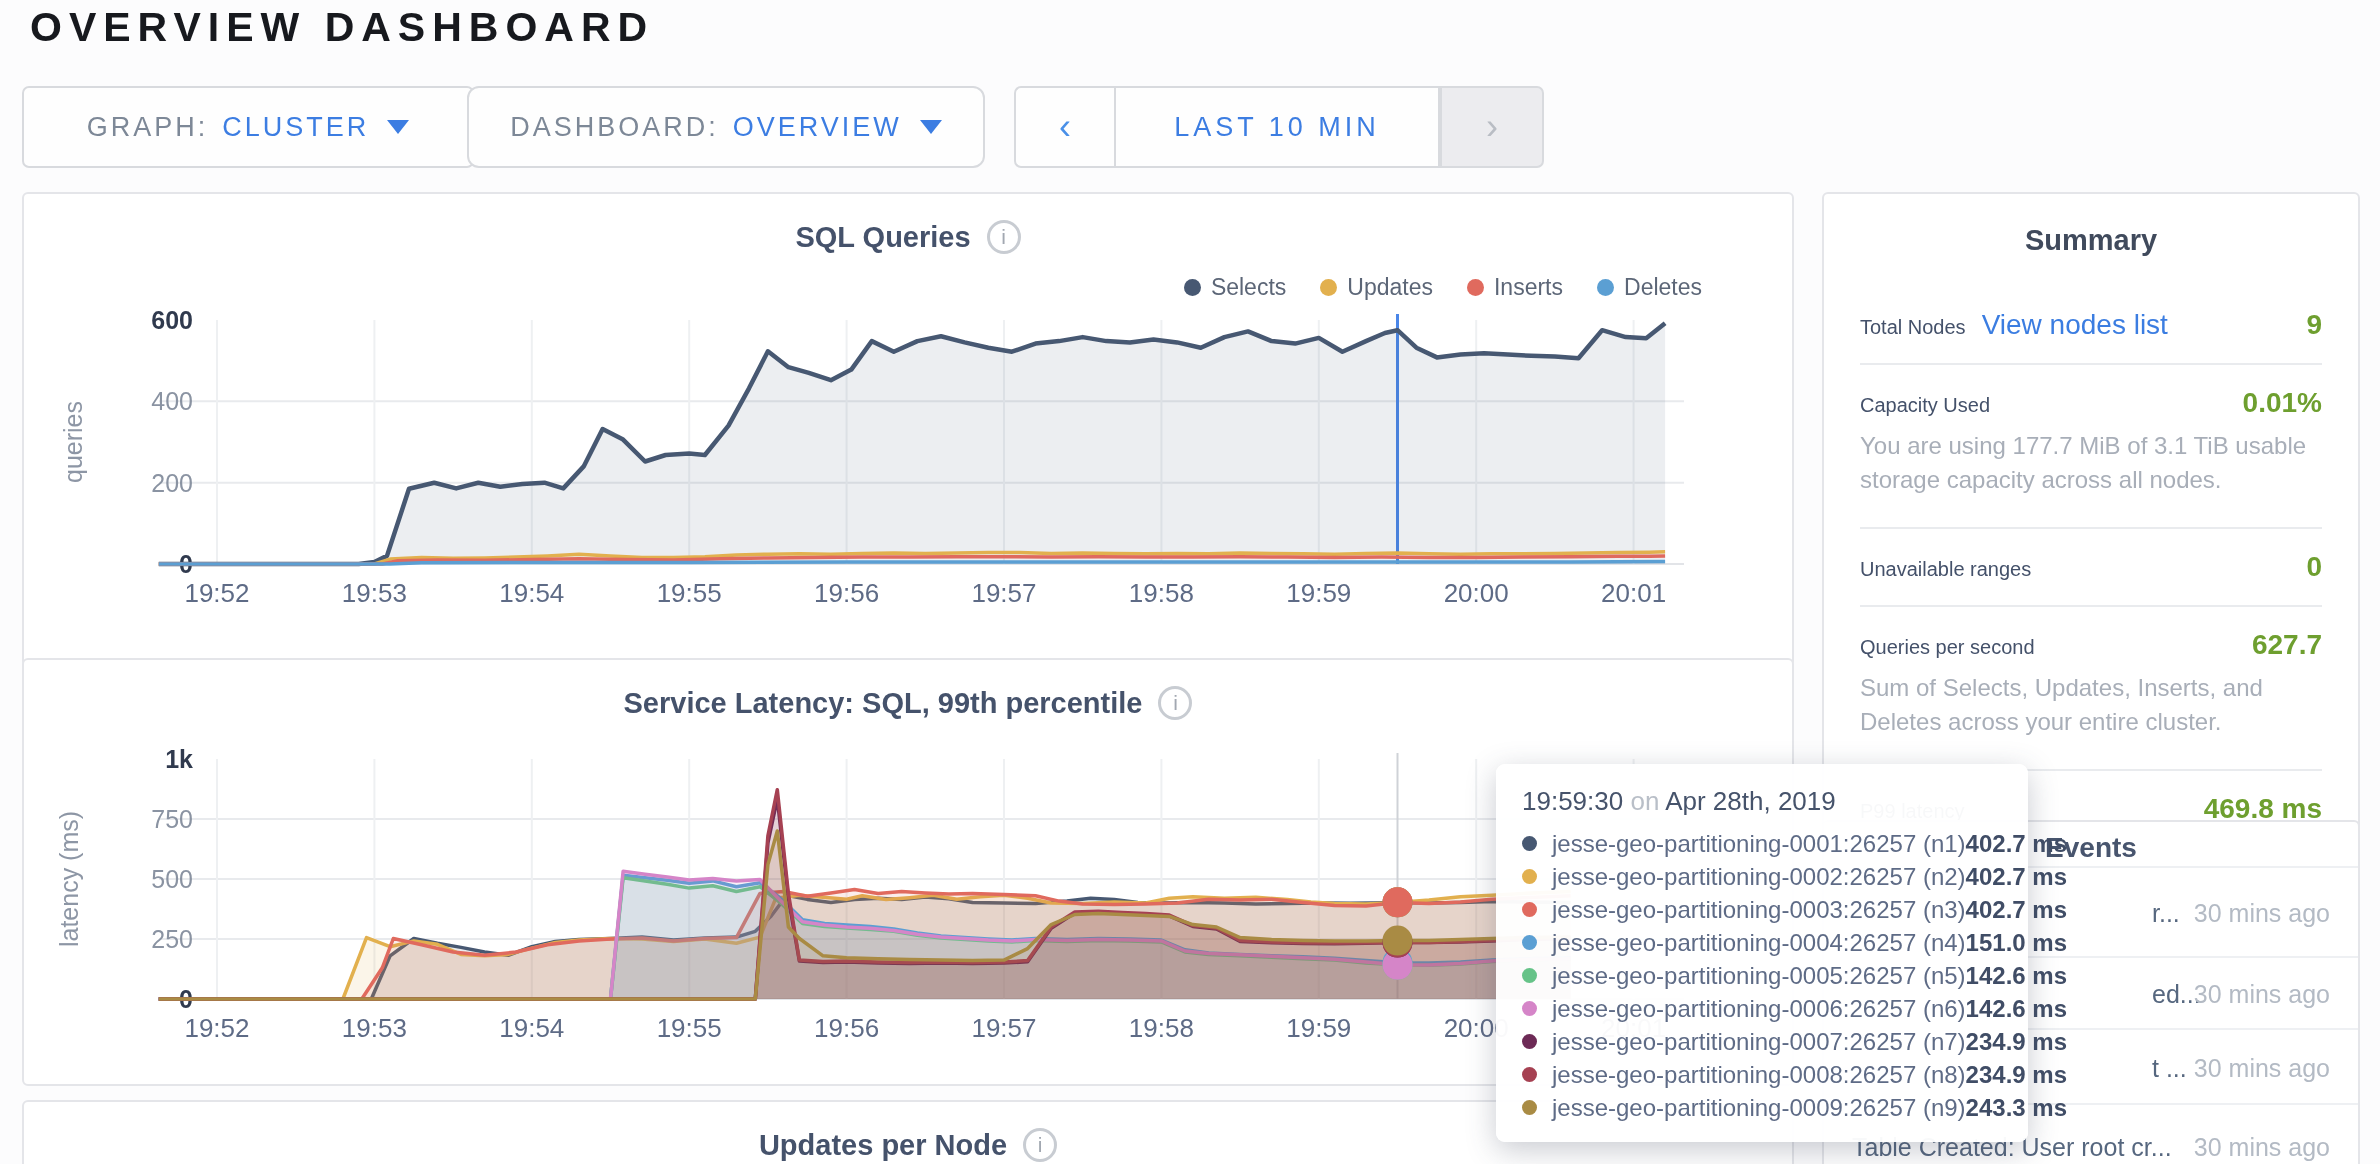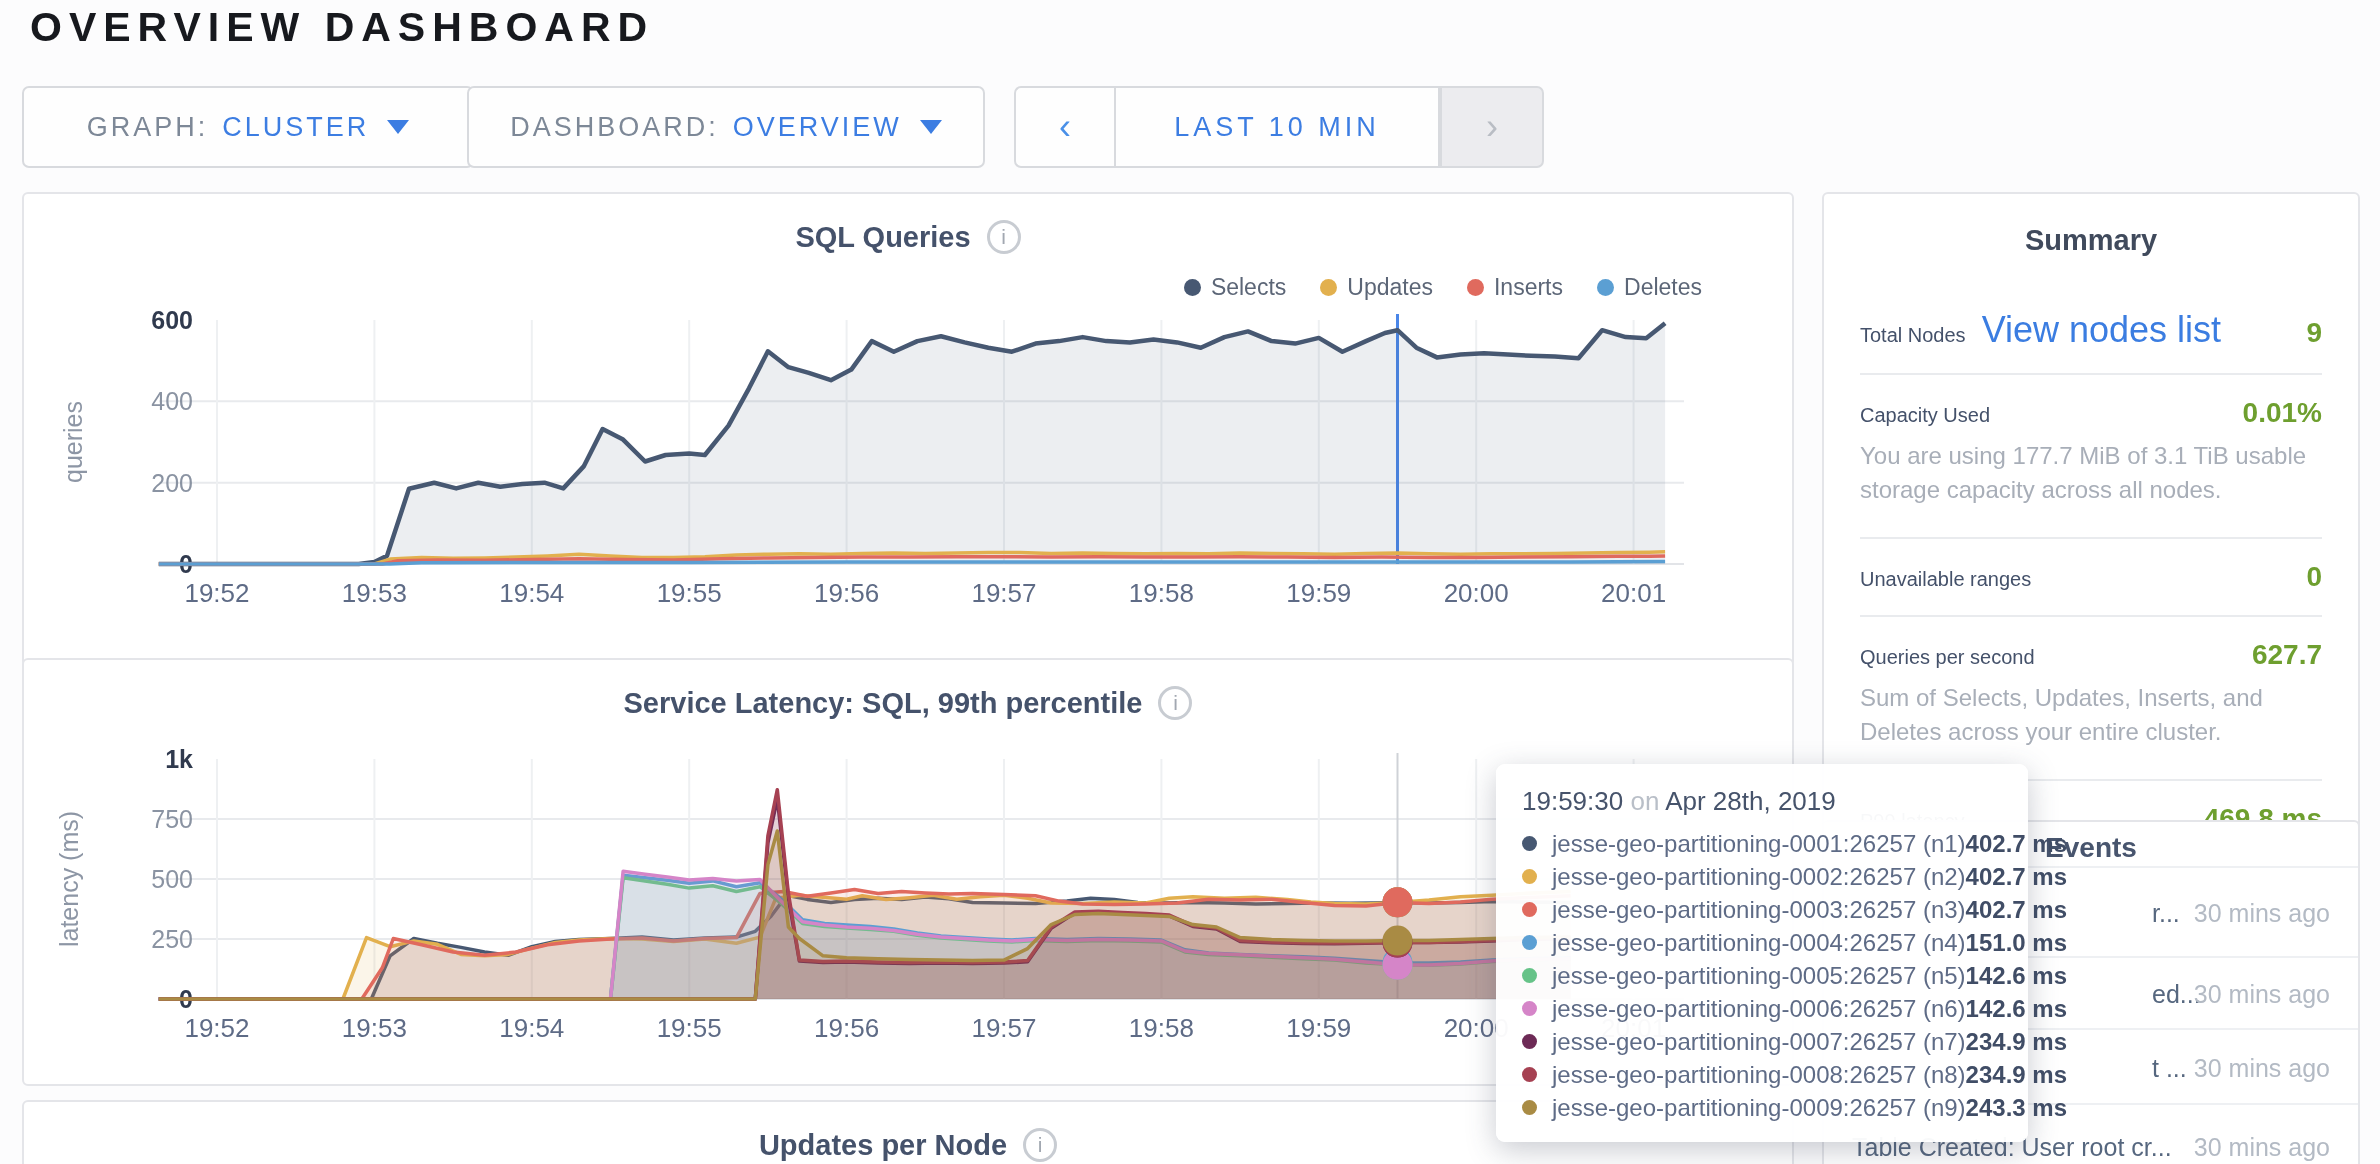--- a/index.html
+++ b/index.html
@@ -14,21 +14,21 @@
   .ctrl{position:absolute;top:86px;height:82px;box-sizing:border-box;
         border:2px solid #d8dade;border-radius:7px;background:#fefefe;
         display:flex;align-items:center;justify-content:center;
         font-size:27px;letter-spacing:3px;cursor:pointer;}
   .ctrl .lbl{color:#7d8897;}
   .ctrl .val{color:#3c7de2;margin-left:14px;}
   .caret{display:inline-block;margin-left:18px;width:0;height:0;
          border-left:11px solid transparent;border-right:11px solid transparent;
          border-top:14px solid #3c7de2;}
   #graph-dd{left:22px;width:452px;}
-  #dash-dd{left:467px;width:518px;}
+  #dash-dd{left:467px;width:518px;border-radius:12px;}
   .timegroup{position:absolute;top:86px;left:1014px;height:82px;display:flex;}
   .tg-seg{box-sizing:border-box;border:2px solid #d8dade;background:#fefefe;
           display:flex;align-items:center;justify-content:center;}
   .tg-prev{width:100px;border-radius:7px 0 0 7px;border-right:none;}
   .tg-mid{width:326px;color:#3c7de2;font-size:27px;letter-spacing:4px;}
   .tg-next{width:104px;border-radius:0 7px 7px 0;border-left:2px solid #d8dade;background:#ececef;}
   .chev{font-size:36px;line-height:1;}
   .chev.blue{color:#4a90e8;}
   .chev.gray{color:#b9bdc4;}
 
@@ -50,21 +50,21 @@
   .legend{position:absolute;top:80px;right:90px;display:flex;gap:34px;align-items:center;}
   .legend-item{display:flex;align-items:center;gap:10px;cursor:pointer;}
   .legend-dot{width:17px;height:17px;border-radius:50%;}
   .legend-label{font-size:23px;color:#5c6677;}
   .chart-svg{position:absolute;left:0;top:0;}
 
   
   .summary-title{text-align:center;font-size:29px;font-weight:700;color:#404a5c;margin-bottom:30px;}
   .sum-row{display:flex;align-items:baseline;justify-content:space-between;padding:22px 0 6px;}
   .sum-row .lab{font-size:20px;color:#44516a;}
-  .sum-row .link{font-size:36px;color:#3b7de1;margin-left:16px;cursor:pointer;}
+  .sum-row .link{font-size:28px;color:#3b7de1;margin-left:16px;cursor:pointer;}
   .sum-row .val{font-size:28px;font-weight:700;color:#6e9f2f;white-space:nowrap;}
   .sum-desc{font-size:24px;line-height:34px;color:#a8aeb8;padding:4px 0 14px;}
   .sum-sep{border-top:2px solid #e9ebee;margin-top:16px;}
   .lab-group{display:flex;align-items:baseline;}
 
   
   .events-title{position:absolute;left:0;right:0;top:10px;text-align:center;
                 font-size:28px;font-weight:700;color:#48556e;}
   .event-row{position:absolute;left:0;right:0;border-top:2px solid #eef0f3;}
   .event-row .frag{position:absolute;left:328px;top:50%;transform:translateY(-50%);

